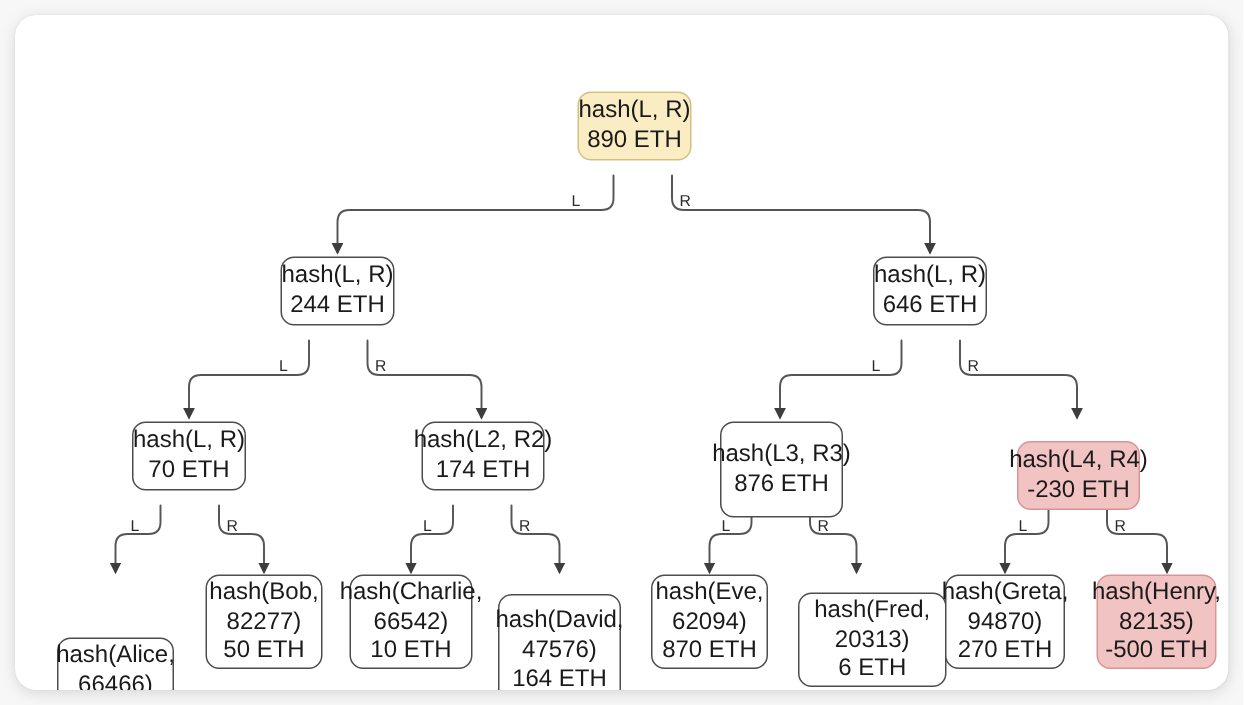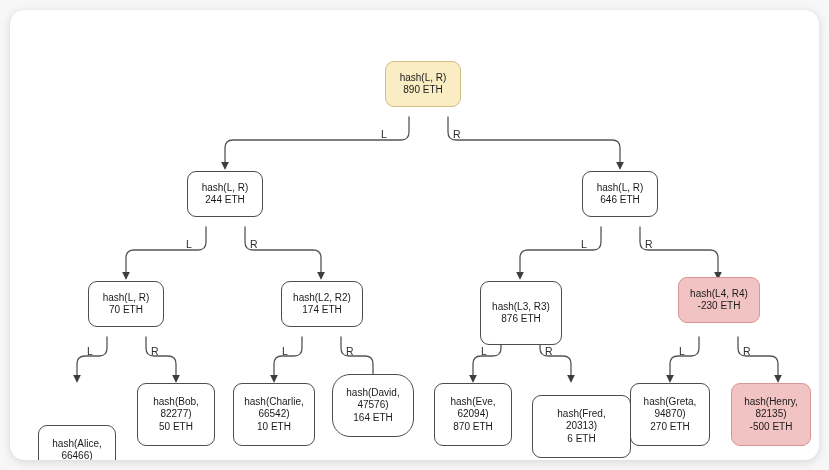--- a/index.html
+++ b/index.html
@@ -44,21 +44,21 @@
     border: 1.3px solid #4d4d4d;
     border-radius: 9px;
     background: #ffffff;
     color: #1a1a1a;
     display: flex;
     flex-direction: column;
     align-items: center;
     justify-content: center;
     text-align: center;
     line-height: 1.22;
-    font-size: 10px;
+    font-size: 16px;
     padding: 2px 3px;
   }
   .node.root {
     background: #faedc4;
     border-color: #d4c083;
     border-width: 1.3px;
   }
   .node.alert {
     background: #f2c3c3;
     border-color: #d79595;
@@ -128,41 +128,41 @@
       <span class="line">70 ETH</span>
     </div>
     <div class="node" style="left:271px; top:271px; width:82px; height:46px;text-align:right;">
       <span class="line">hash(L2, R2)</span>
       <span class="line">174 ETH</span>
     </div>
     <div class="node" style="left:470px; top:271px; width:82px; height:64px;">
       <span class="line">hash(L3, R3)</span>
       <span class="line">876 ETH</span>
     </div>
-    <div class="node alert" style="left:668px; top:267px; width:82px; height:46px;">
+    <div class="node alert" style="left:668px; top:284px; width:82px; height:46px;">
       <span class="line">hash(L4, R4)</span>
       <span class="line">-230 ETH</span>
     </div>
 
     <div class="node" style="left:28px; top:373px; width:78px; height:63px;margin-top:42px;">
       <span class="line">hash(Alice,</span>
       <span class="line">66466)</span>
       <span class="line">20 ETH</span>
     </div>
     <div class="node" style="left:127px; top:373px; width:78px; height:63px;">
       <span class="line">hash(Bob,</span>
       <span class="line">82277)</span>
       <span class="line">50 ETH</span>
     </div>
     <div class="node" style="left:223px; top:373px; width:82px; height:63px;">
       <span class="line">hash(Charlie,</span>
       <span class="line">66542)</span>
       <span class="line">10 ETH</span>
     </div>
-    <div class="node" style="left:322px; top:364px; width:82px; height:63px;border-radius:18px;">
+    <div class="node" style="left:322px; top:386px; width:82px; height:75px;">
       <span class="line">hash(David,</span>
       <span class="line">47576)</span>
       <span class="line">164 ETH</span>
     </div>
     <div class="node" style="left:424px; top:373px; width:78px; height:63px;">
       <span class="line">hash(Eve,</span>
       <span class="line">62094)</span>
       <span class="line">870 ETH</span>
     </div>
     <div class="node" style="left:522px; top:385px; width:99px; height:63px;">

